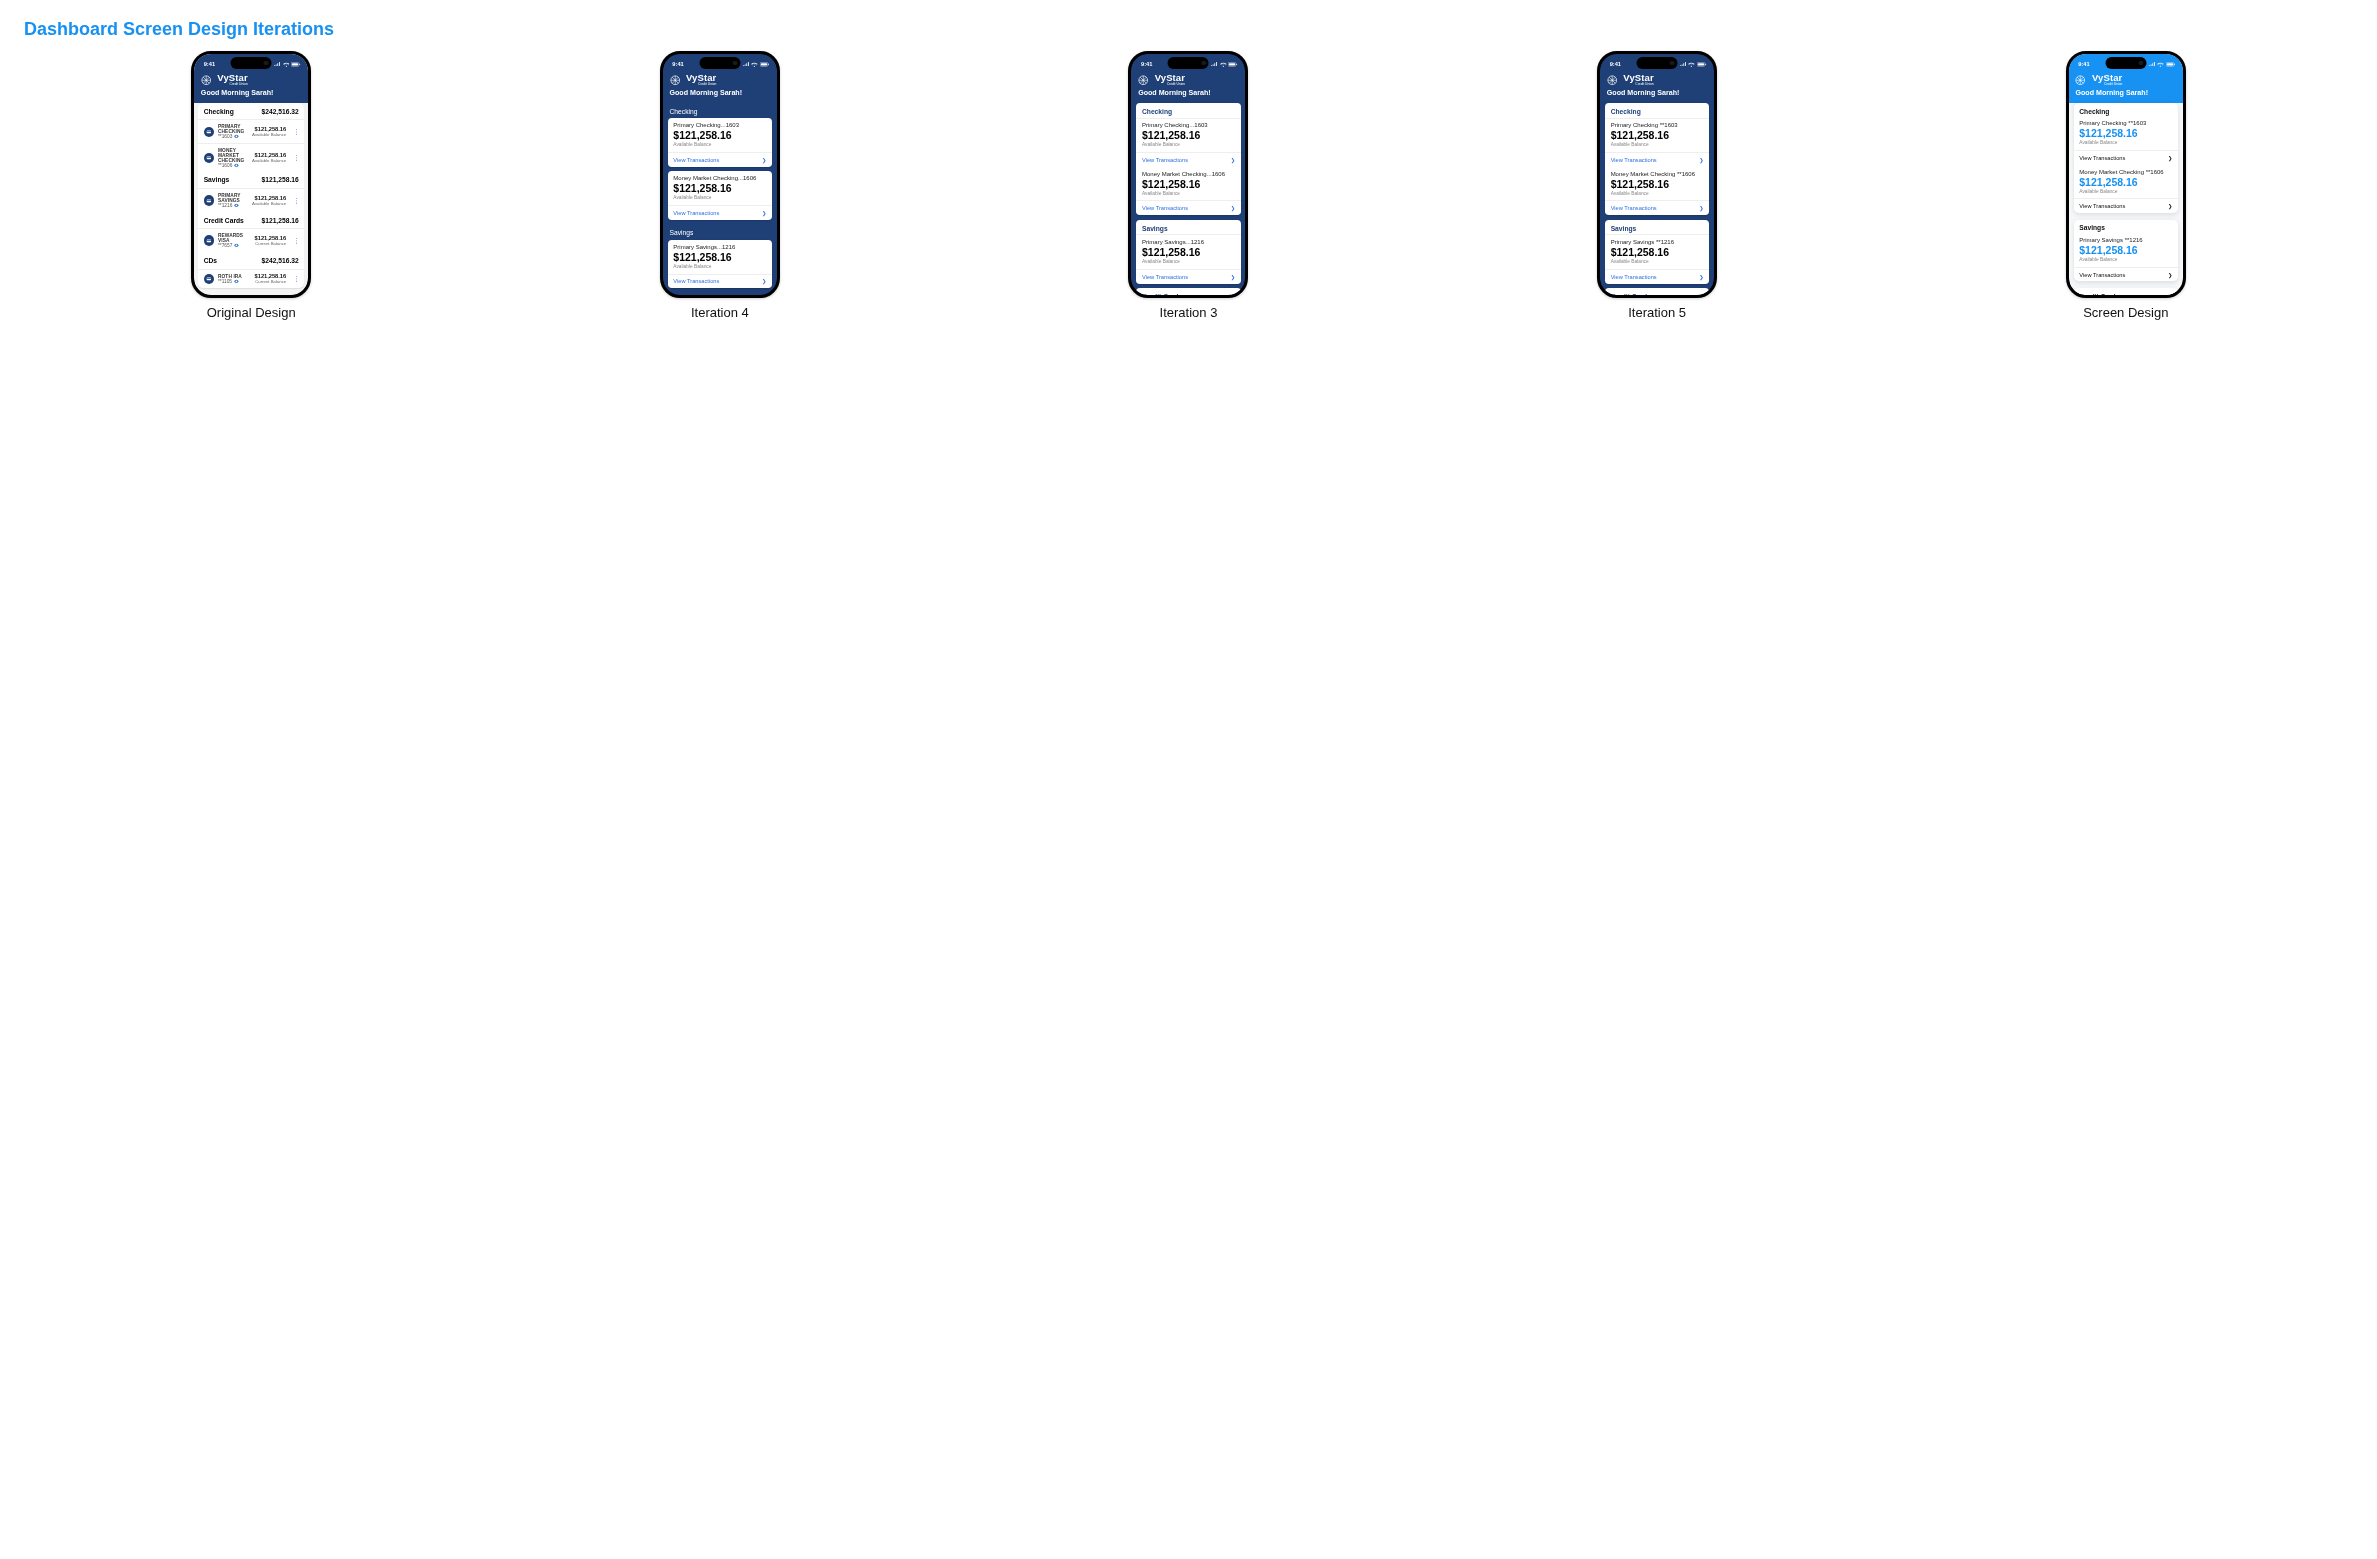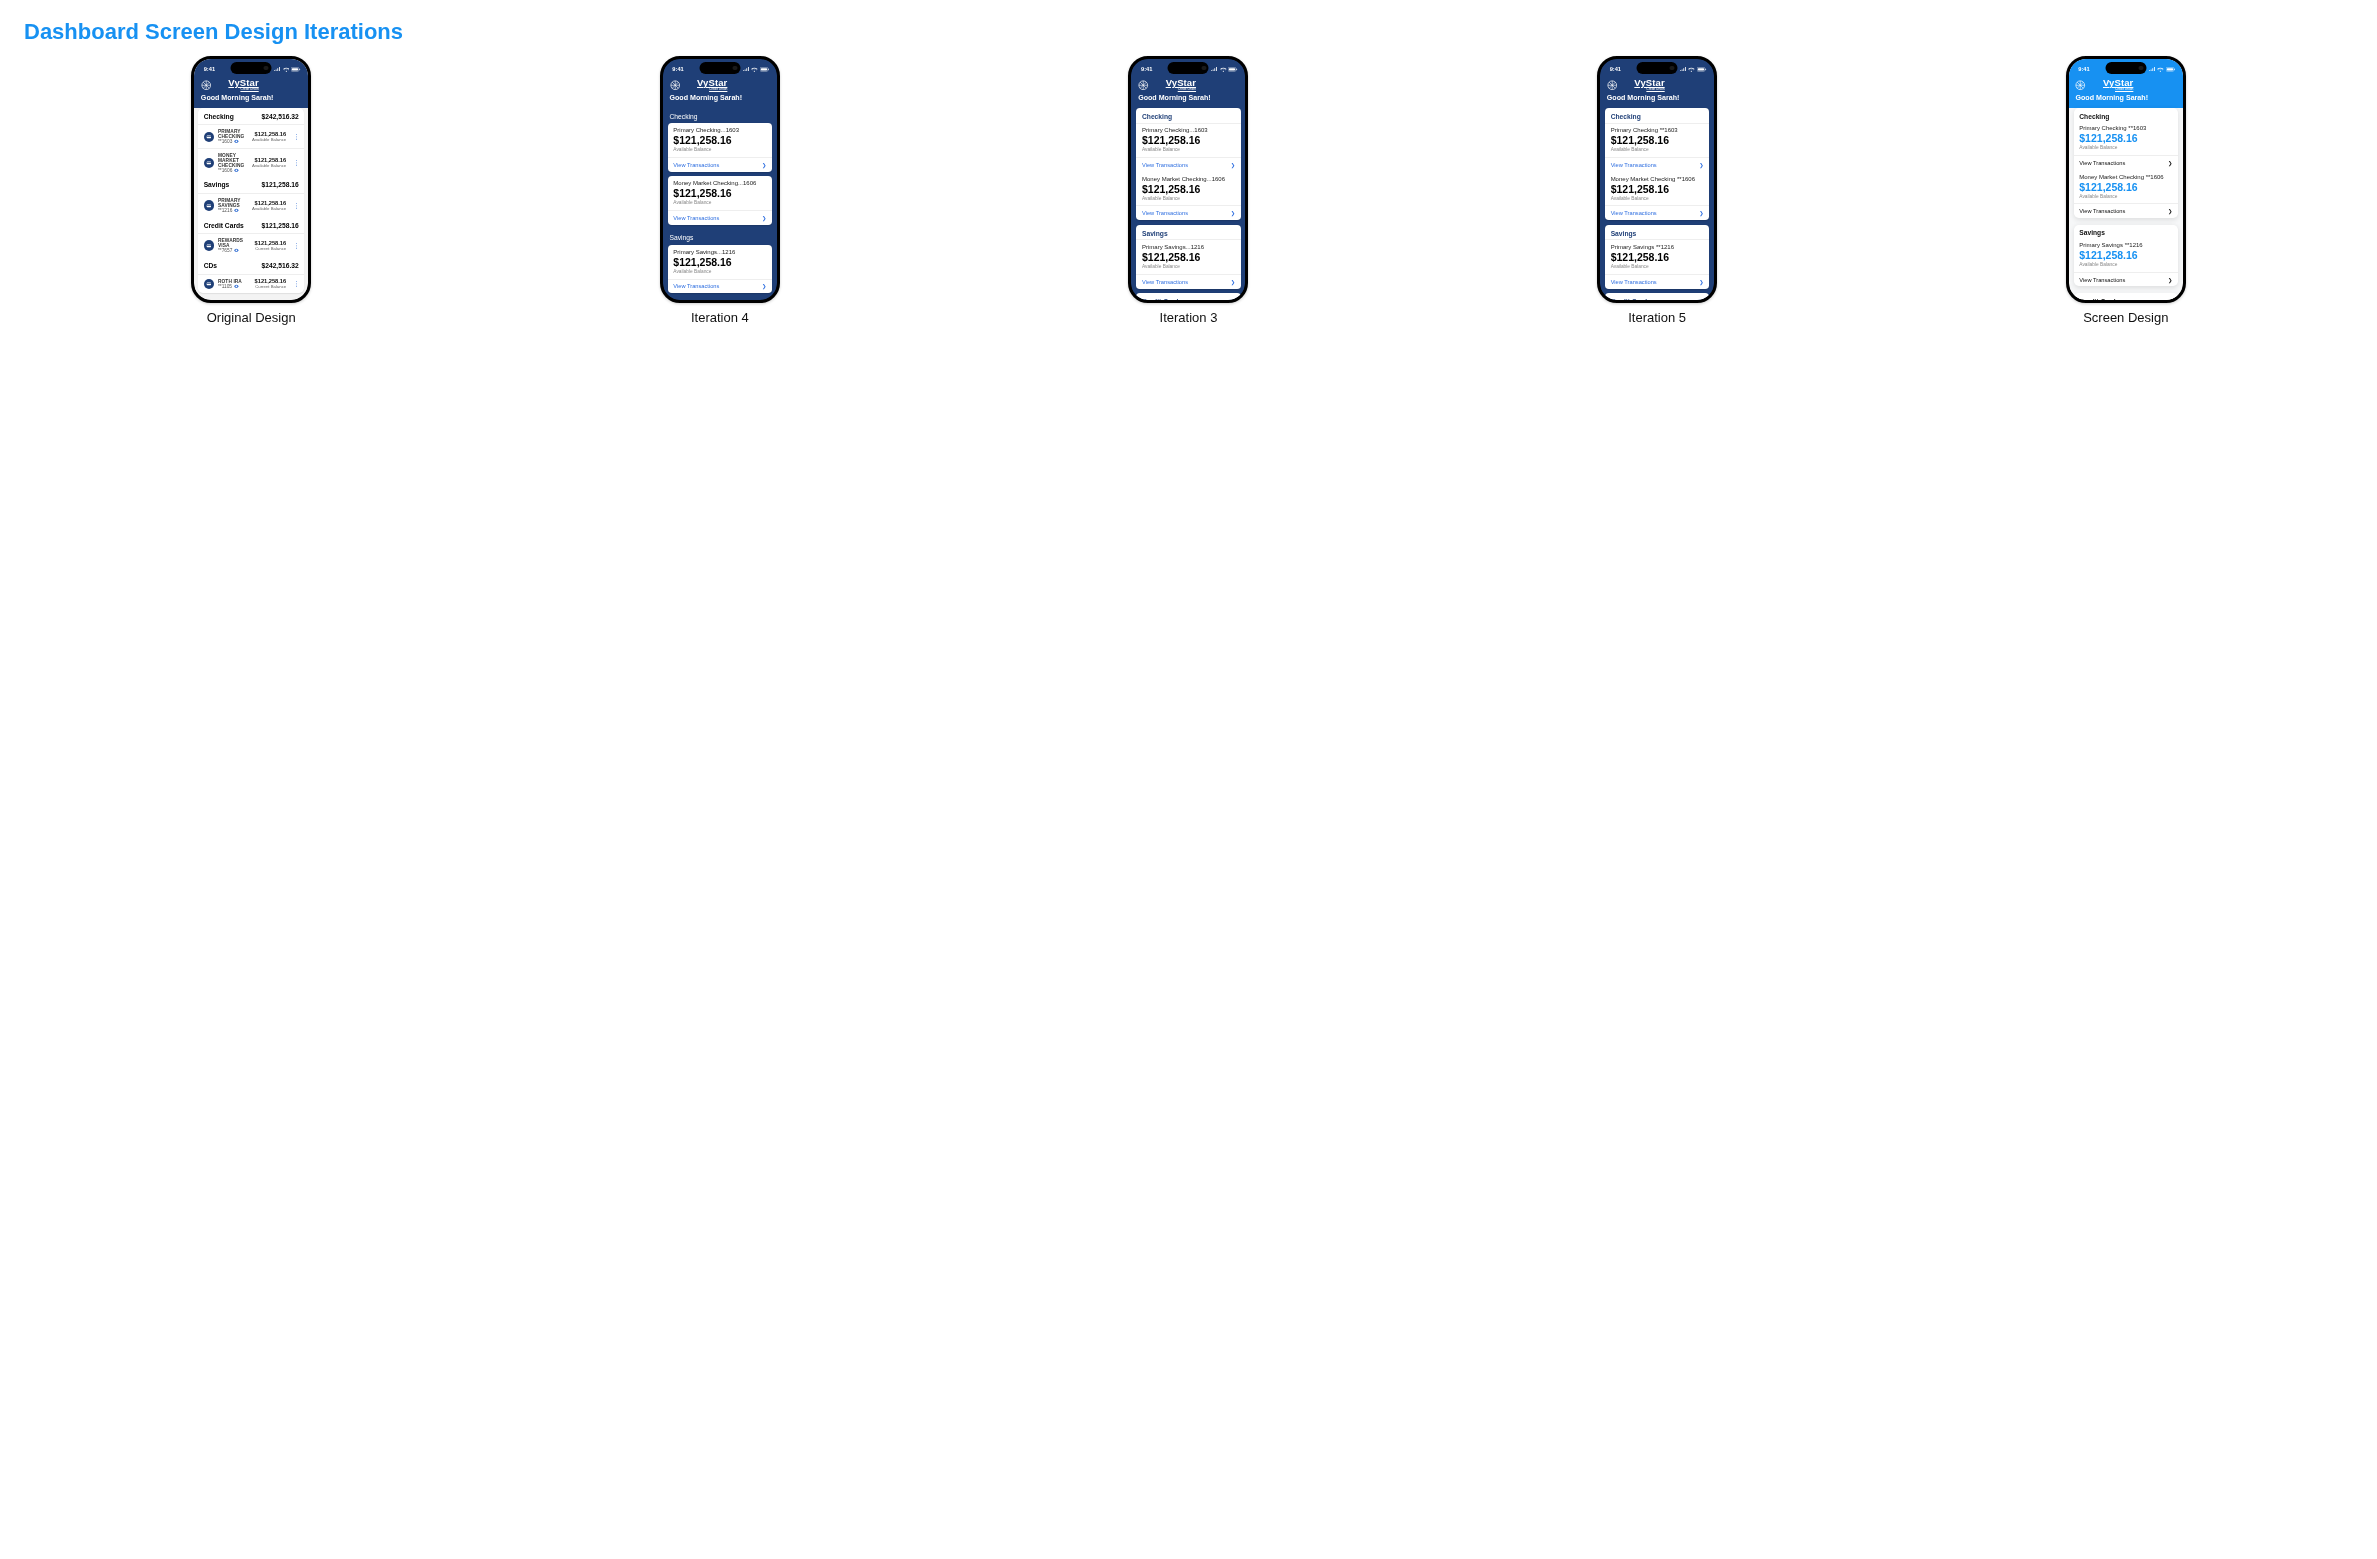--- a/index.html
+++ b/index.html
@@ -3,21 +3,21 @@
 <meta charset="utf-8">
 <style>
   * { box-sizing: border-box; margin: 0; padding: 0; }
   body {
     background: #fff;
     font-family: -apple-system, BlinkMacSystemFont, "Segoe UI", Helvetica, Arial, sans-serif;
     padding: 19px 24px;
   }
   .page-title {
     color: #1791f2;
-    font-size: 22px;
+    font-size: 18px;
     font-weight: 800;
     margin-bottom: 11.4px;
   }
   .row {
     display: flex;
     flex-direction: row;
     gap: 14.3px;
     align-items: flex-start;
     justify-content: space-between;
   }
@@ -85,23 +85,22 @@
   }
   .statusbar .icons { display:flex; gap:1.9px; align-items:center;}
   .sig { width:6.7px; }
   .wifi { width:6.7px;}
   .batt { width:9.5px;}
 
   
   .header-dark { background:#1f3f77; color:#fff; }
   .header-blue { background:#1791f2; color:#fff; }
   .brand{
-    display:flex; align-items:center; gap:17px;
+    display:flex; align-items:center; gap:6px;
     padding: 1.9px 6.7px 1px 6.7px;
-    text-decoration: underline;
   }
   .brand svg{ flex:0 0 auto;}
   .brand-text{ font-size:9.5px; font-weight:600; letter-spacing:0.1px; line-height:1;}
   .brand-sub{ font-size:3.3px; display:block; text-align:right; margin-top:-1px; }
   .greet{ padding:1.9px 6.7px 5.7px 6.7px; font-size:7.1px; font-weight:600;}
 
   
   .body-white{ background:#f3f3f3; height:100%;}
   .p0 .list{
     margin:0 3.8px; background:#fff; border-radius:4.8px; overflow:hidden;

